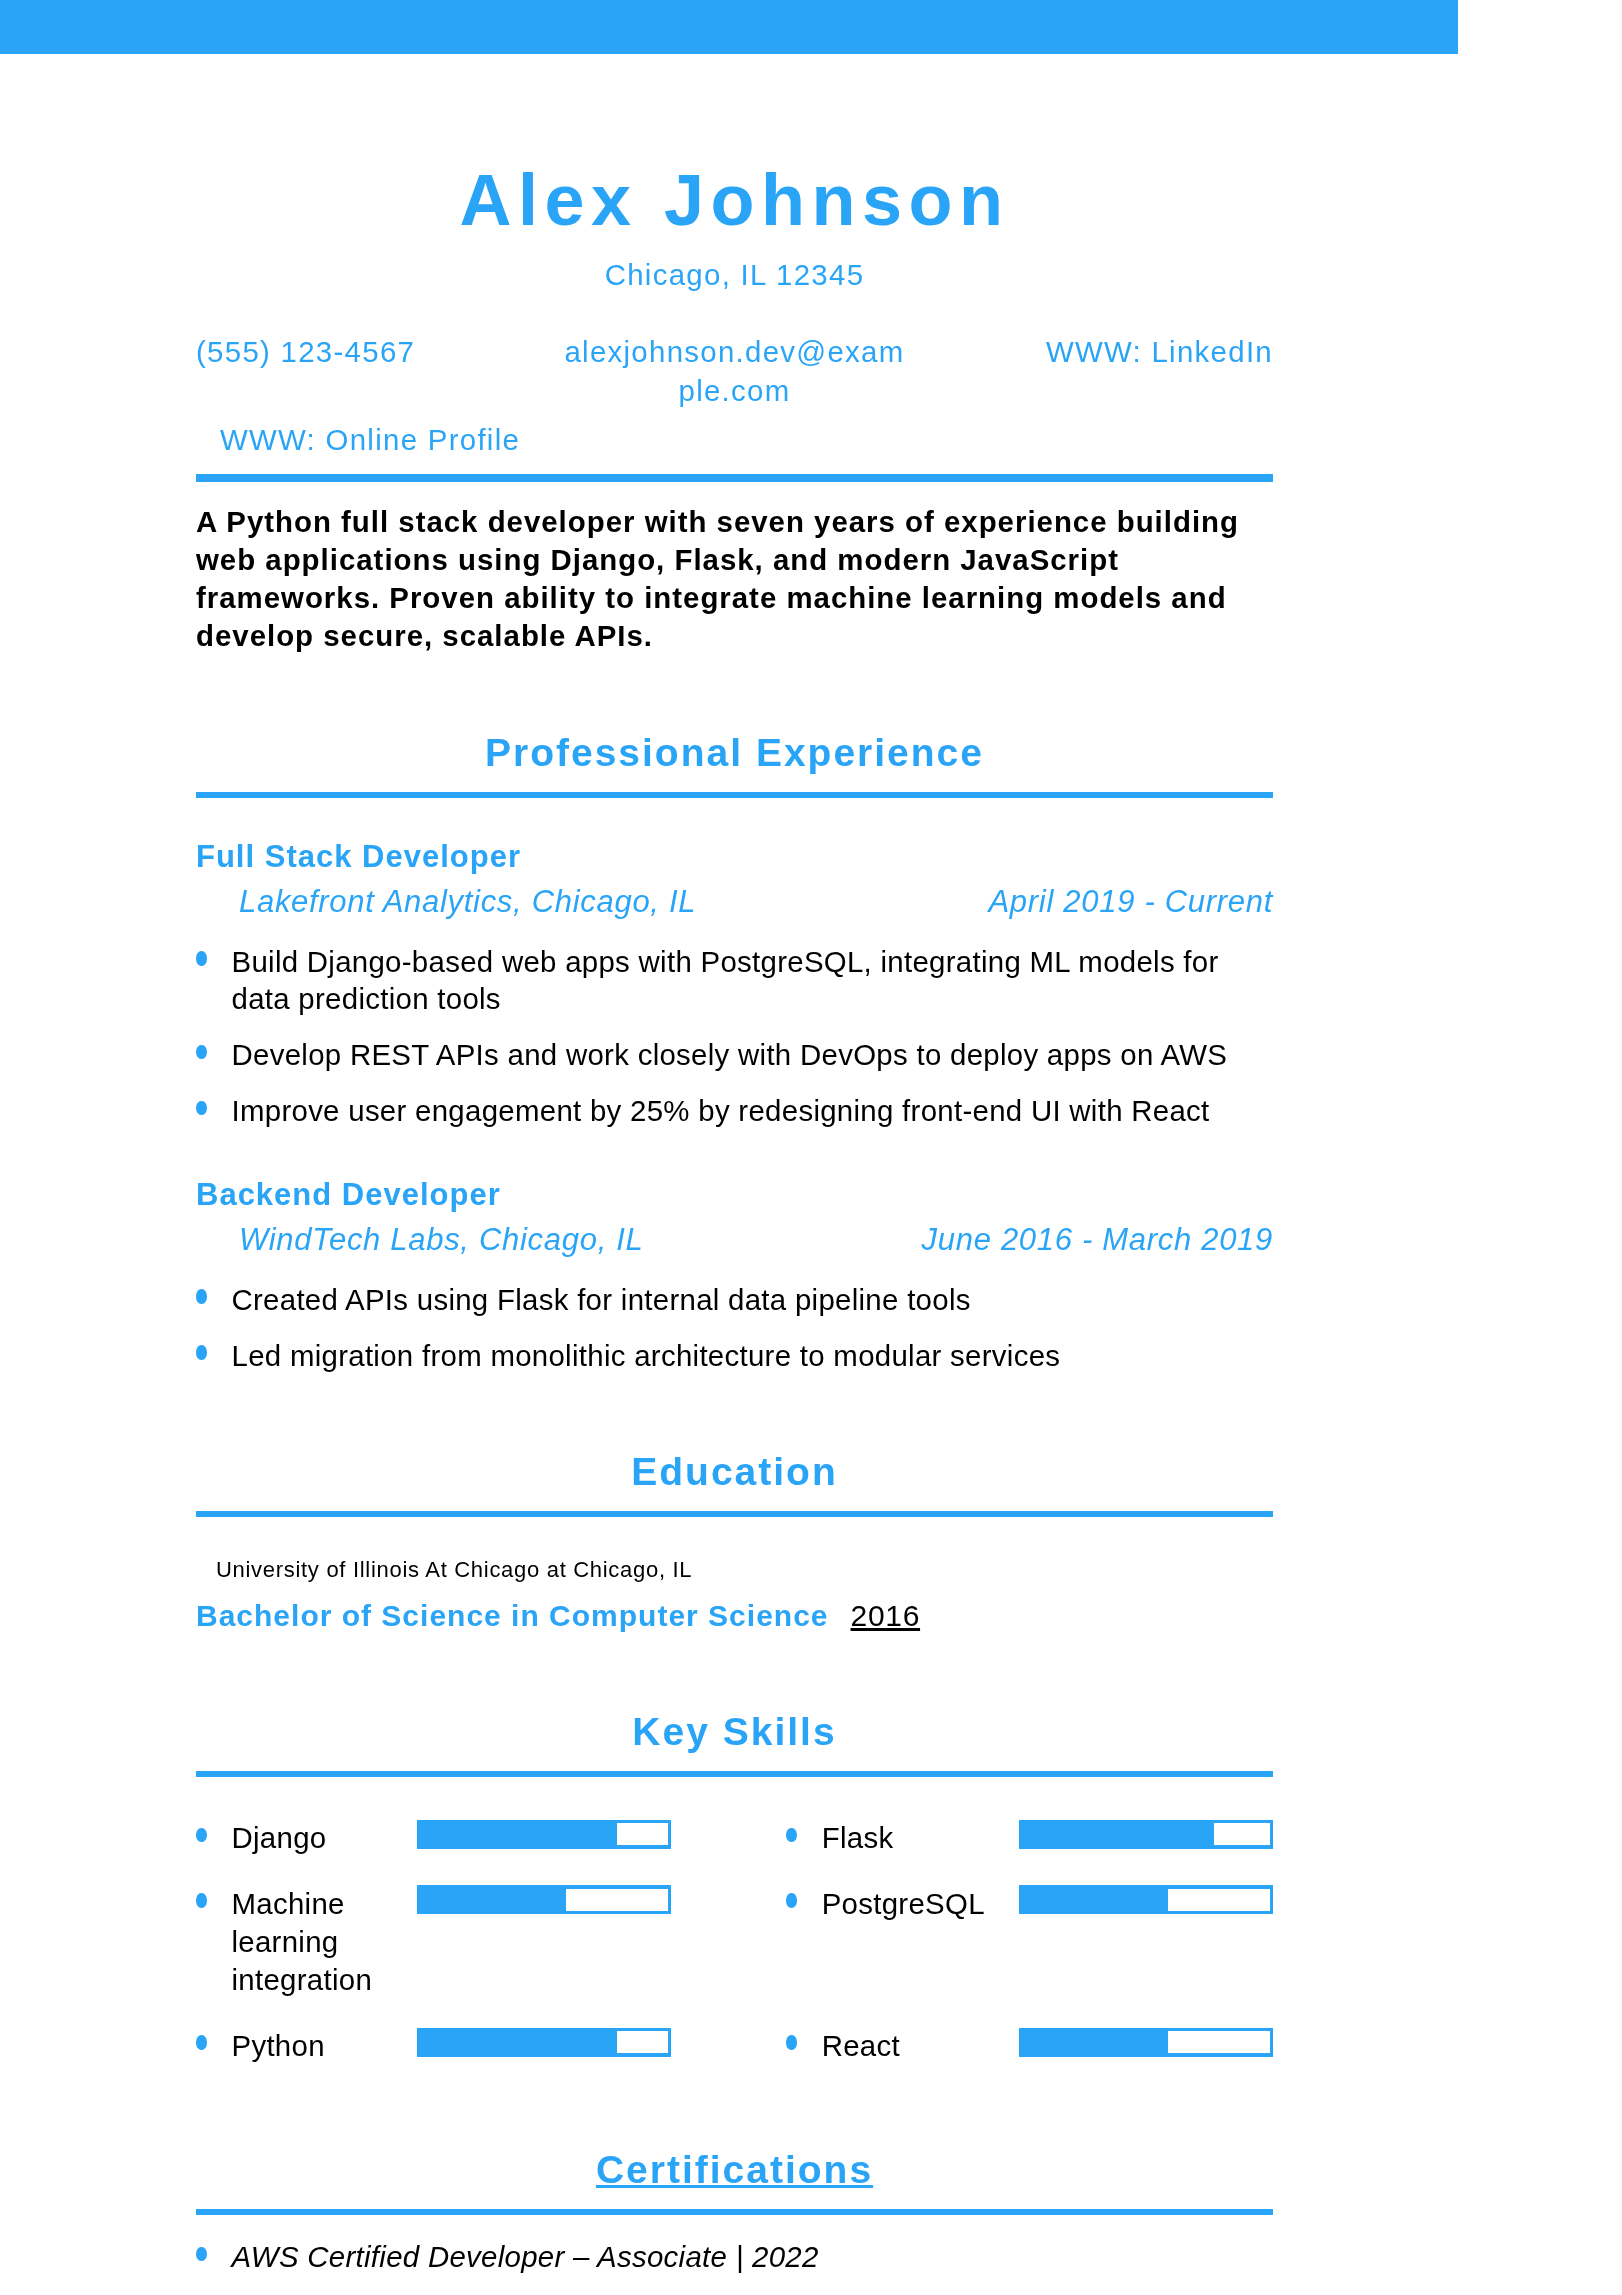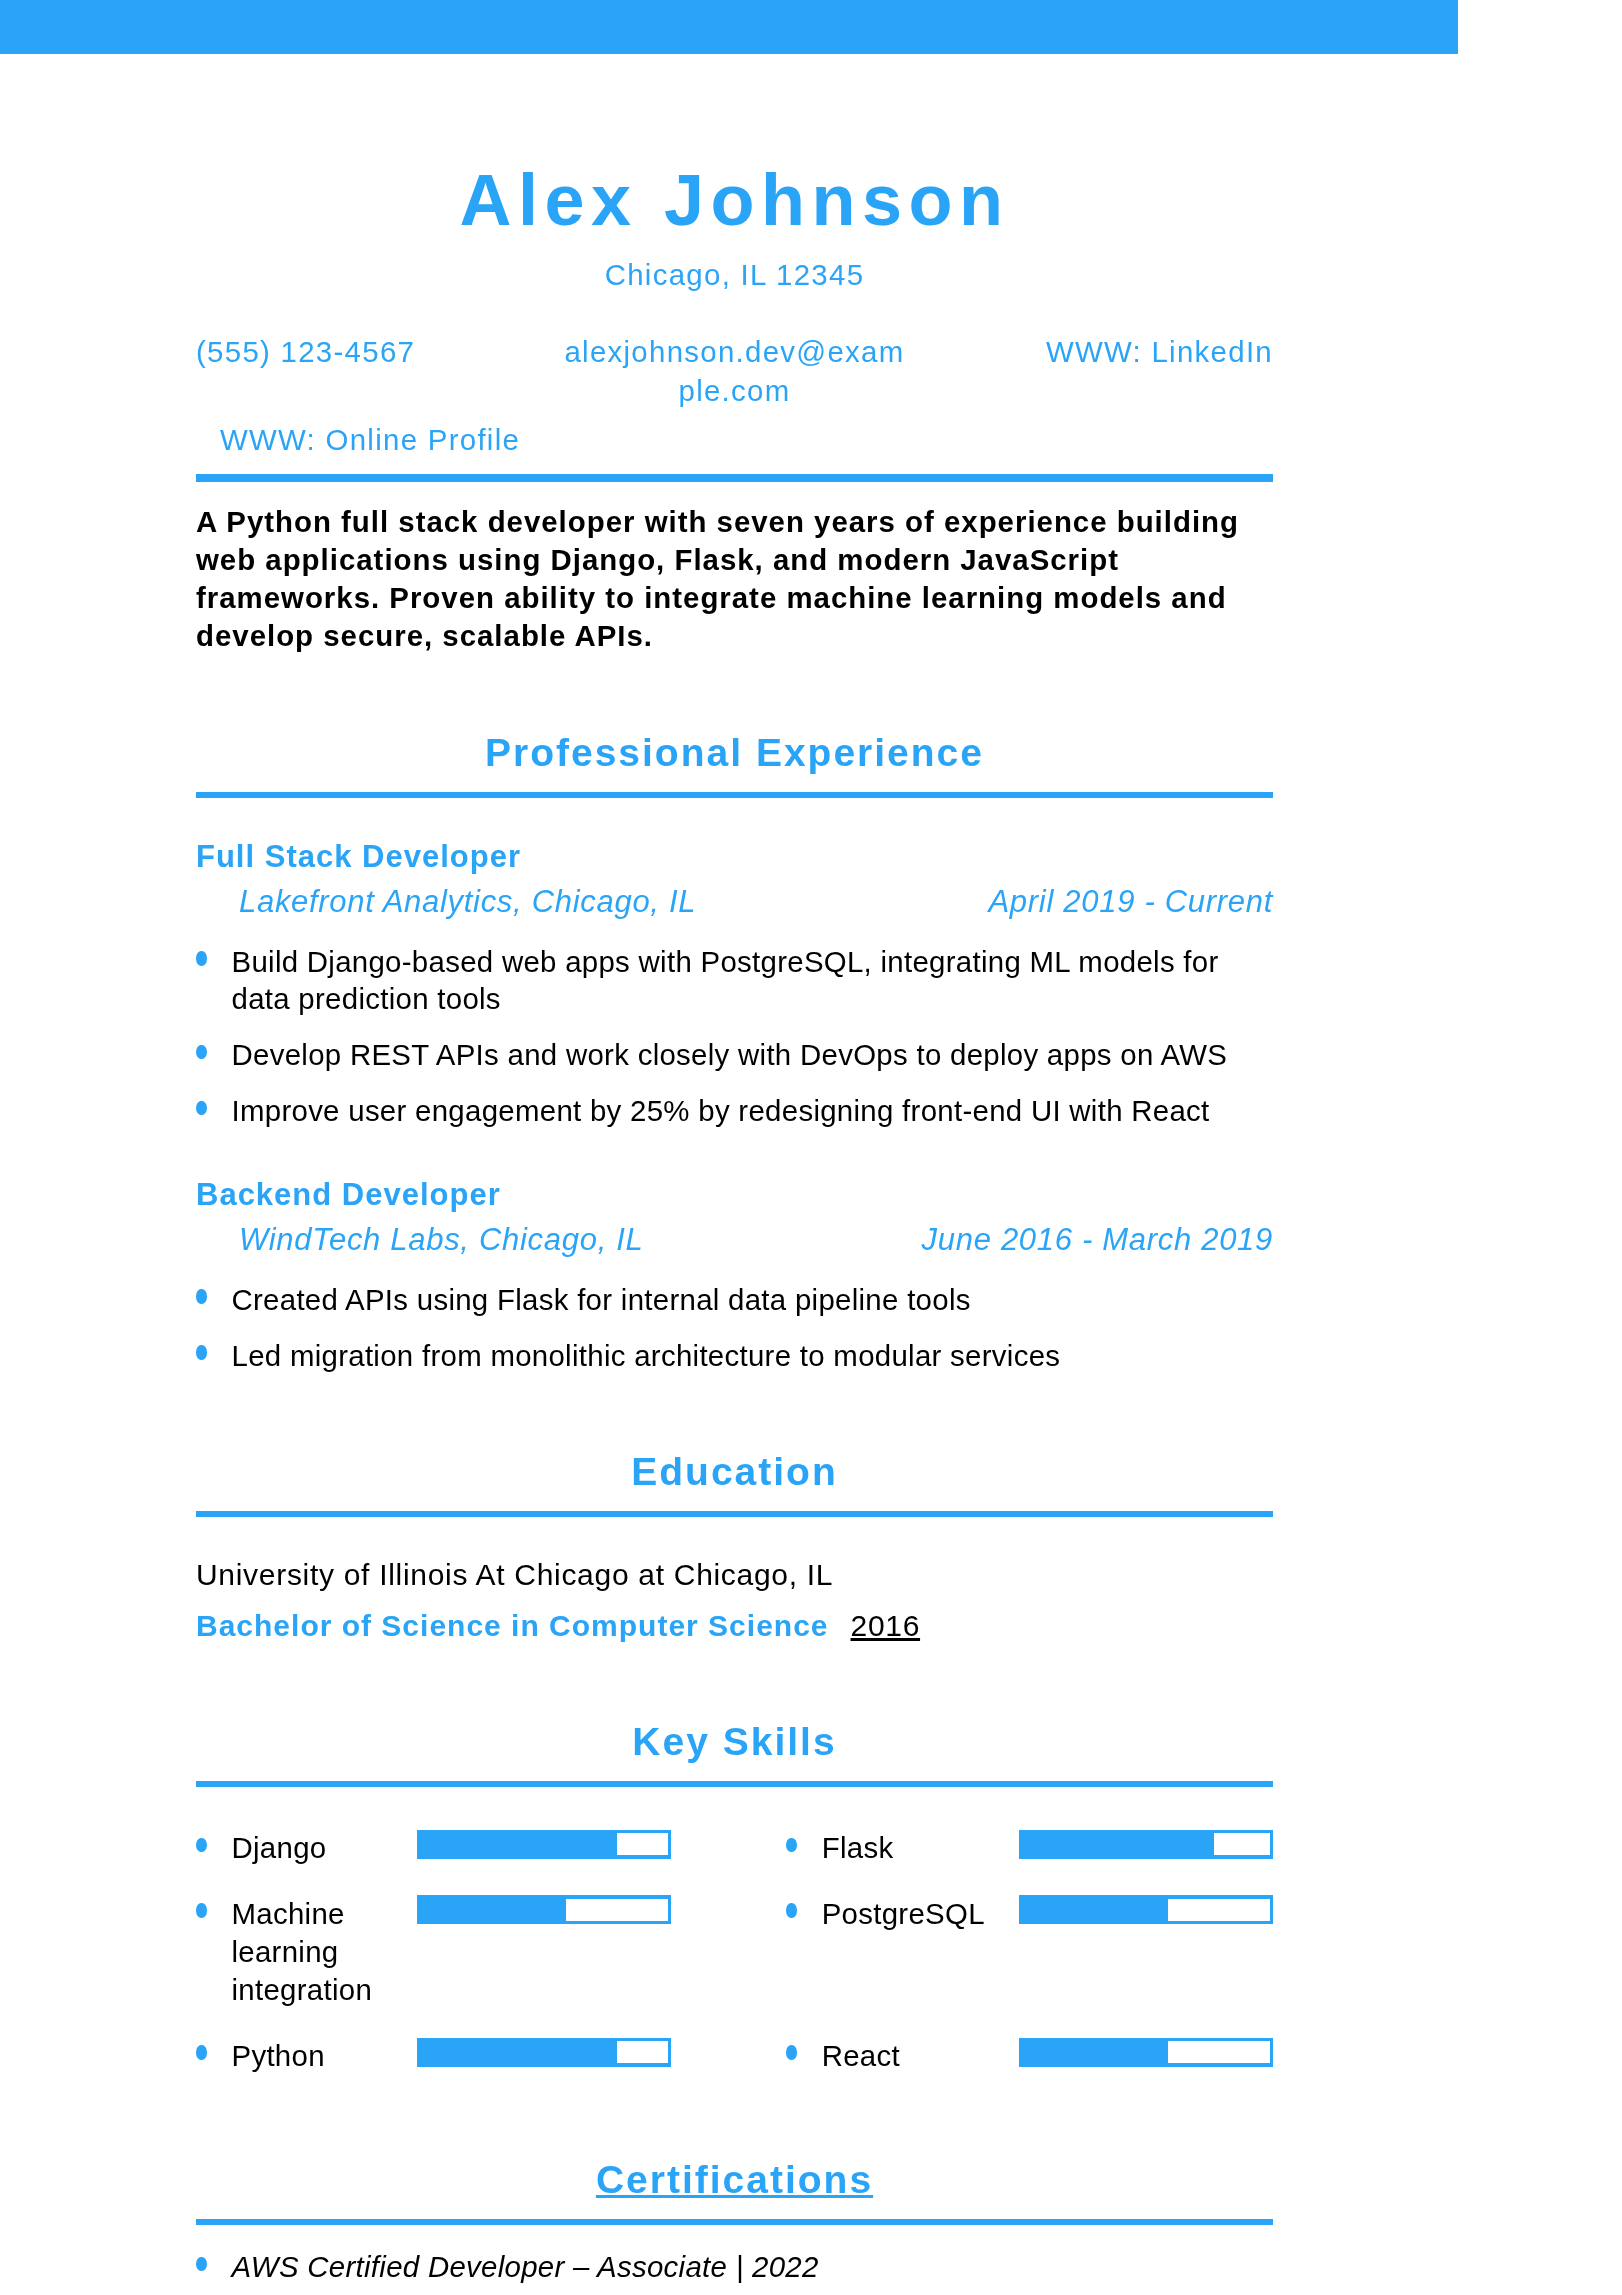--- a/index.html
+++ b/index.html
@@ -51,21 +51,21 @@
   .job-meta {
     display:flex; justify-content:space-between; margin-top:9.2px;
     color:var(--accent); font-size:31px; font-style:italic; letter-spacing:0.7px; line-height:1.15;margin-left:43px;
   }
 
   ul.blist { list-style:none; margin:23.6px 0 0; padding:0; }
   .blist li { display:flex; align-items:flex-start; gap:25px; color:var(--ink); font-size:29.4px; line-height:1.28; letter-spacing:0.3px; }
   .blist li + li { margin-top:18.3px; }
   .dot { flex:0 0 auto; width:10.5px; height:14.4px; border-radius:50%; background:var(--accent); margin-top:8.5px; }
 
-  .edu-school { margin-top:39px; color:var(--ink); font-size:30px; letter-spacing:0.7px; line-height:1.25; }
+  .edu-school { margin-top:39px; color:var(--ink); font-size:22px; letter-spacing:0.7px; line-height:1.25;margin-left:20px; }
   .edu-degree-row { margin-top:13px; font-size:30px; line-height:1.25; }
   .degree { color:var(--accent); font-weight:bold; letter-spacing:1px; }
   .grad-year { color:var(--ink); margin-left:22px; letter-spacing:0.7px;text-decoration:underline; }
 
   .skills-grid {
     display:grid; grid-template-columns:1fr 1fr; column-gap:115px; row-gap:27.5px;
     margin-top:42px;
   }
   .skill { display:flex; align-items:flex-start; gap:25px; }
   .skill .dot { margin-top:8.5px; }

